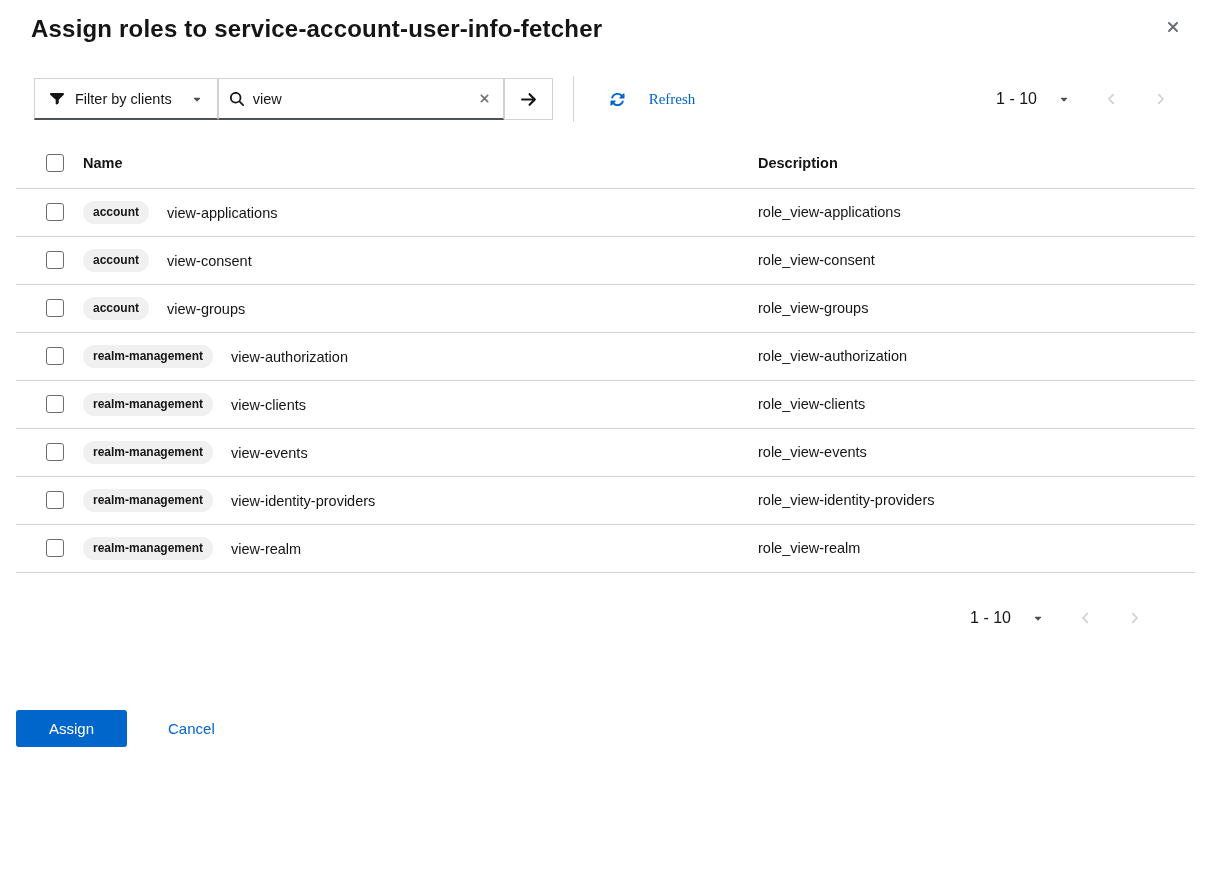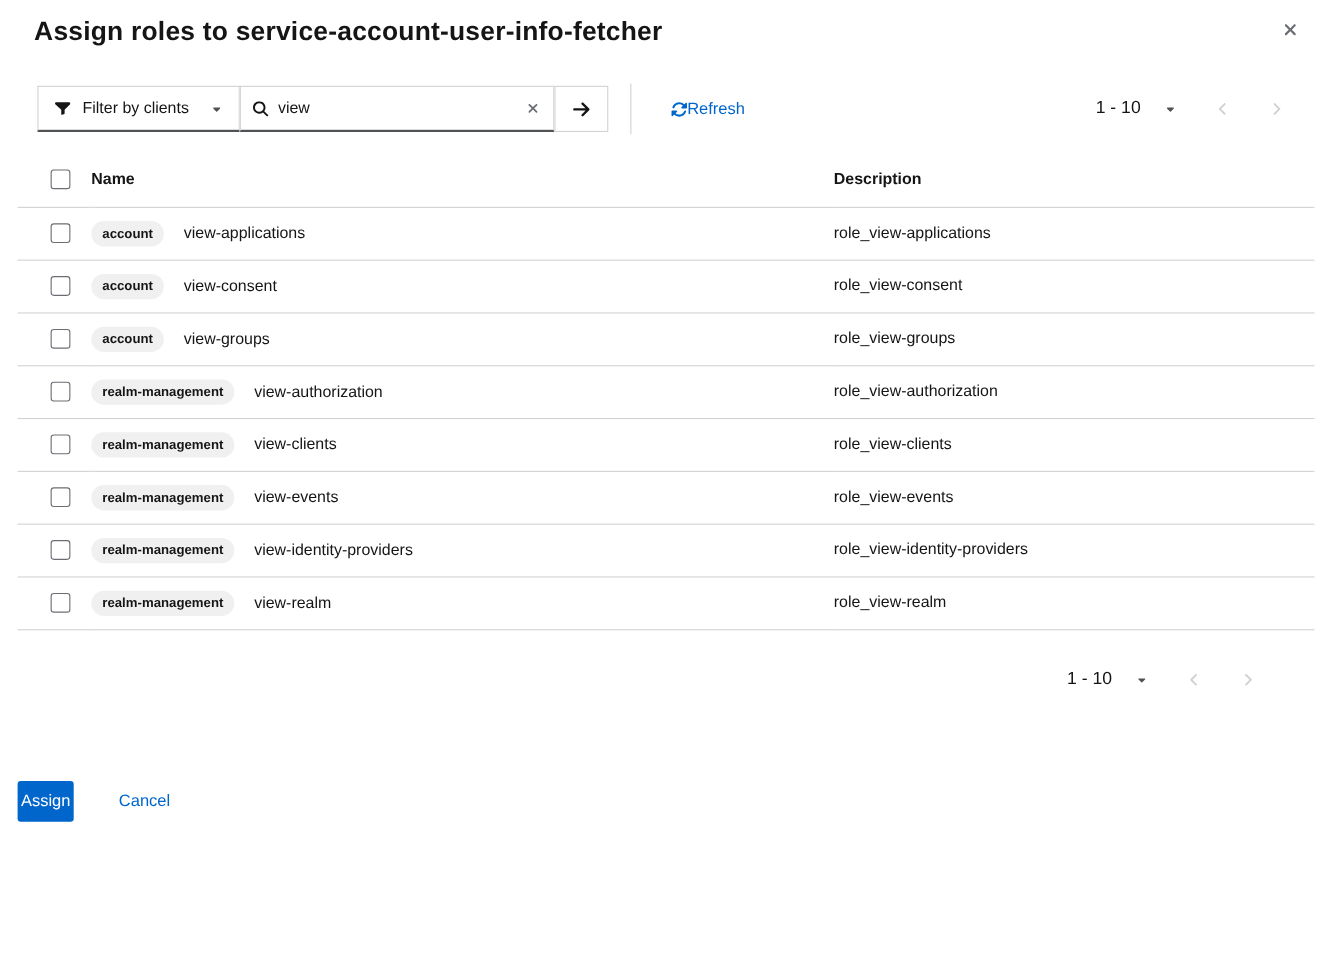--- a/index.html
+++ b/index.html
@@ -58,24 +58,24 @@
     background: #fff; cursor: pointer;
     border: 1px solid var(--border, #d2d2d2);
     border-left: 1px solid var(--border, #d2d2d2);
     color: var(--text, #151515);
   }
   .toolbar-divider {
     width: 1px; height: 46px; background: var(--border, #d2d2d2);
     margin-left: 20px; align-self: center;
   }
   .refresh-btn {
-    display: inline-flex; align-items: center; gap: 0; margin-left: 36px;
+    display: inline-flex; align-items: center; gap: 24px; margin-left: 36px;
     background: none; border: none; cursor: pointer;
     color: var(--primary, #0066cc); font-size: 15px;
-    font-family: Liberation Sans, sans-serif;
+    font-family: Liberation Serif, serif;
   }
   .refresh-btn svg { display: block; }
   .toolbar-spacer { flex: 1; }
 
   .pagination { display: flex; align-items: center; }
   .pg-range { font-size: 16px; color: var(--text, #151515); }
   .pg-caret { margin-left: 16px; padding: 6px; }
   .pg-nav { padding: 6px; color: var(--disabled, #d2d2d2); }
   .pg-prev { margin-left: 26px; }
   .pg-next { margin-left: 28px; }
@@ -116,21 +116,21 @@
     margin-top: 25px; padding-right: 66px; height: 40px;
   }
 
   
   .modal-footer {
     display: flex; align-items: center; gap: 41px;
     margin: 72px 0 0 16px;
   }
   .btn-primary {
     background: var(--primary, #0066cc); color: #fff; border: none;
-    border-radius: 3px; padding: 10px 3px; font-size: 15px;
+    border-radius: 3px; padding: 10px 33px; font-size: 15px;
     font-family: "Liberation Sans", sans-serif; cursor: pointer;
   }
   .btn-link {
     background: none; border: none; color: var(--primary, #0066cc);
     font-size: 15px; font-family: "Liberation Sans", sans-serif; cursor: pointer;
     padding: 0;
   }
 </style>
 </head>
 <body>

